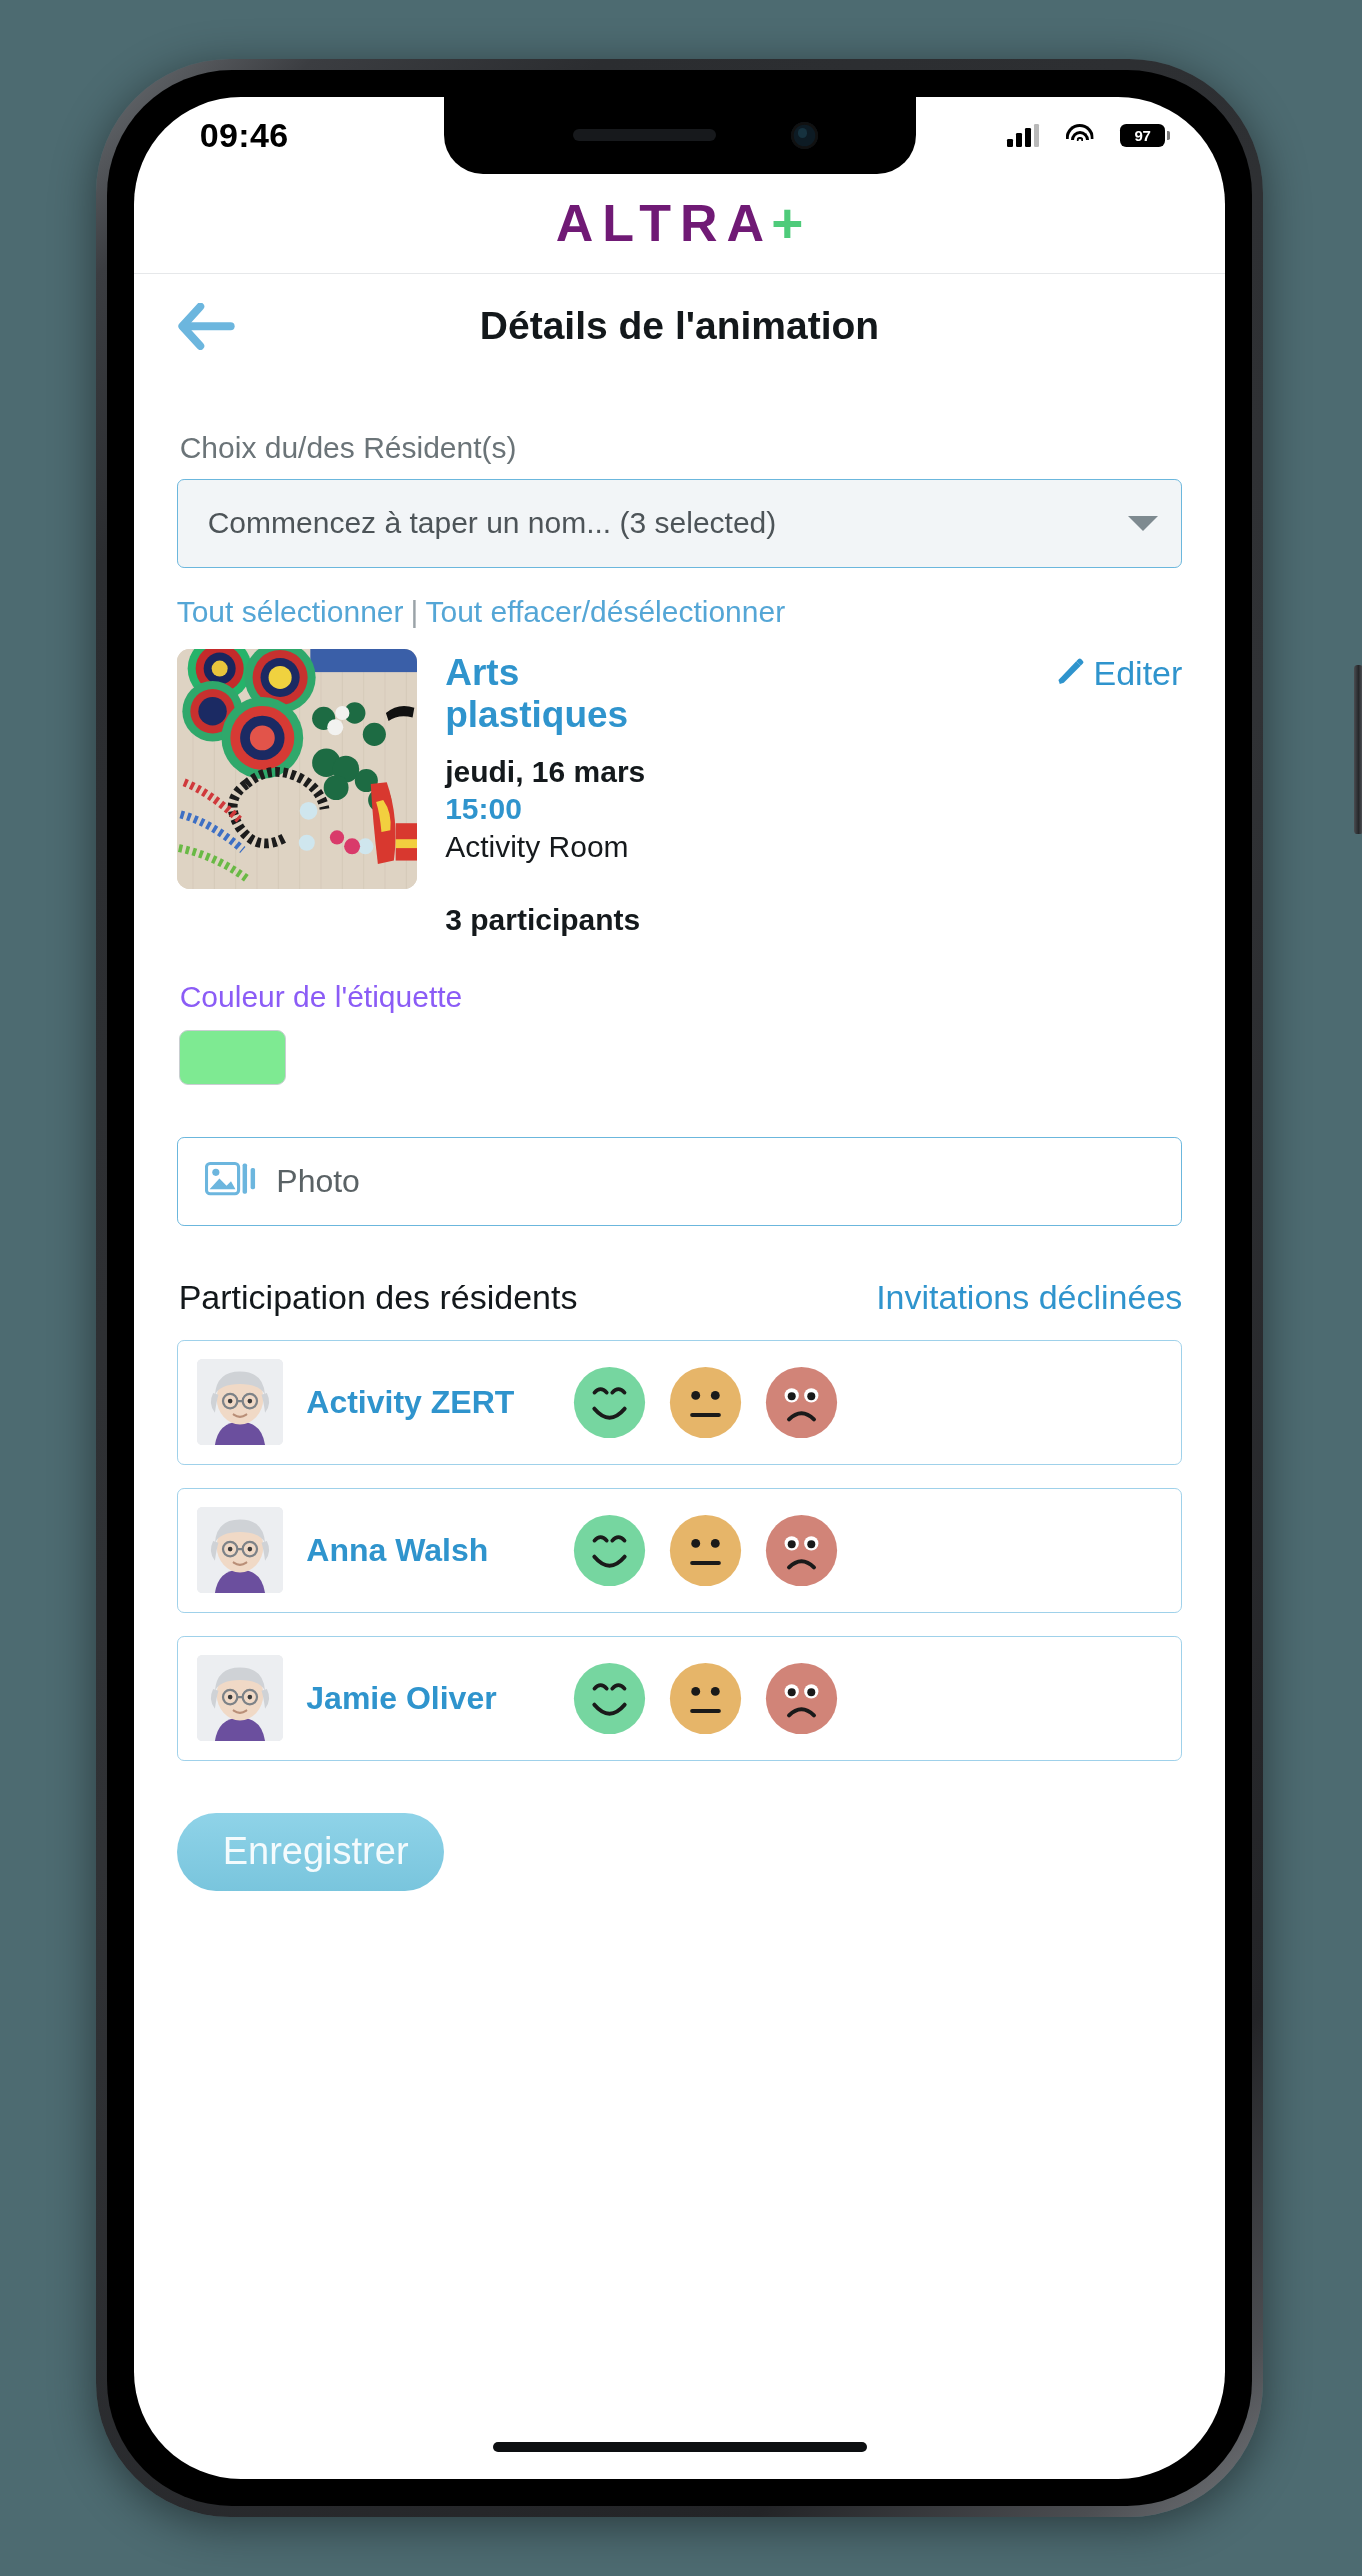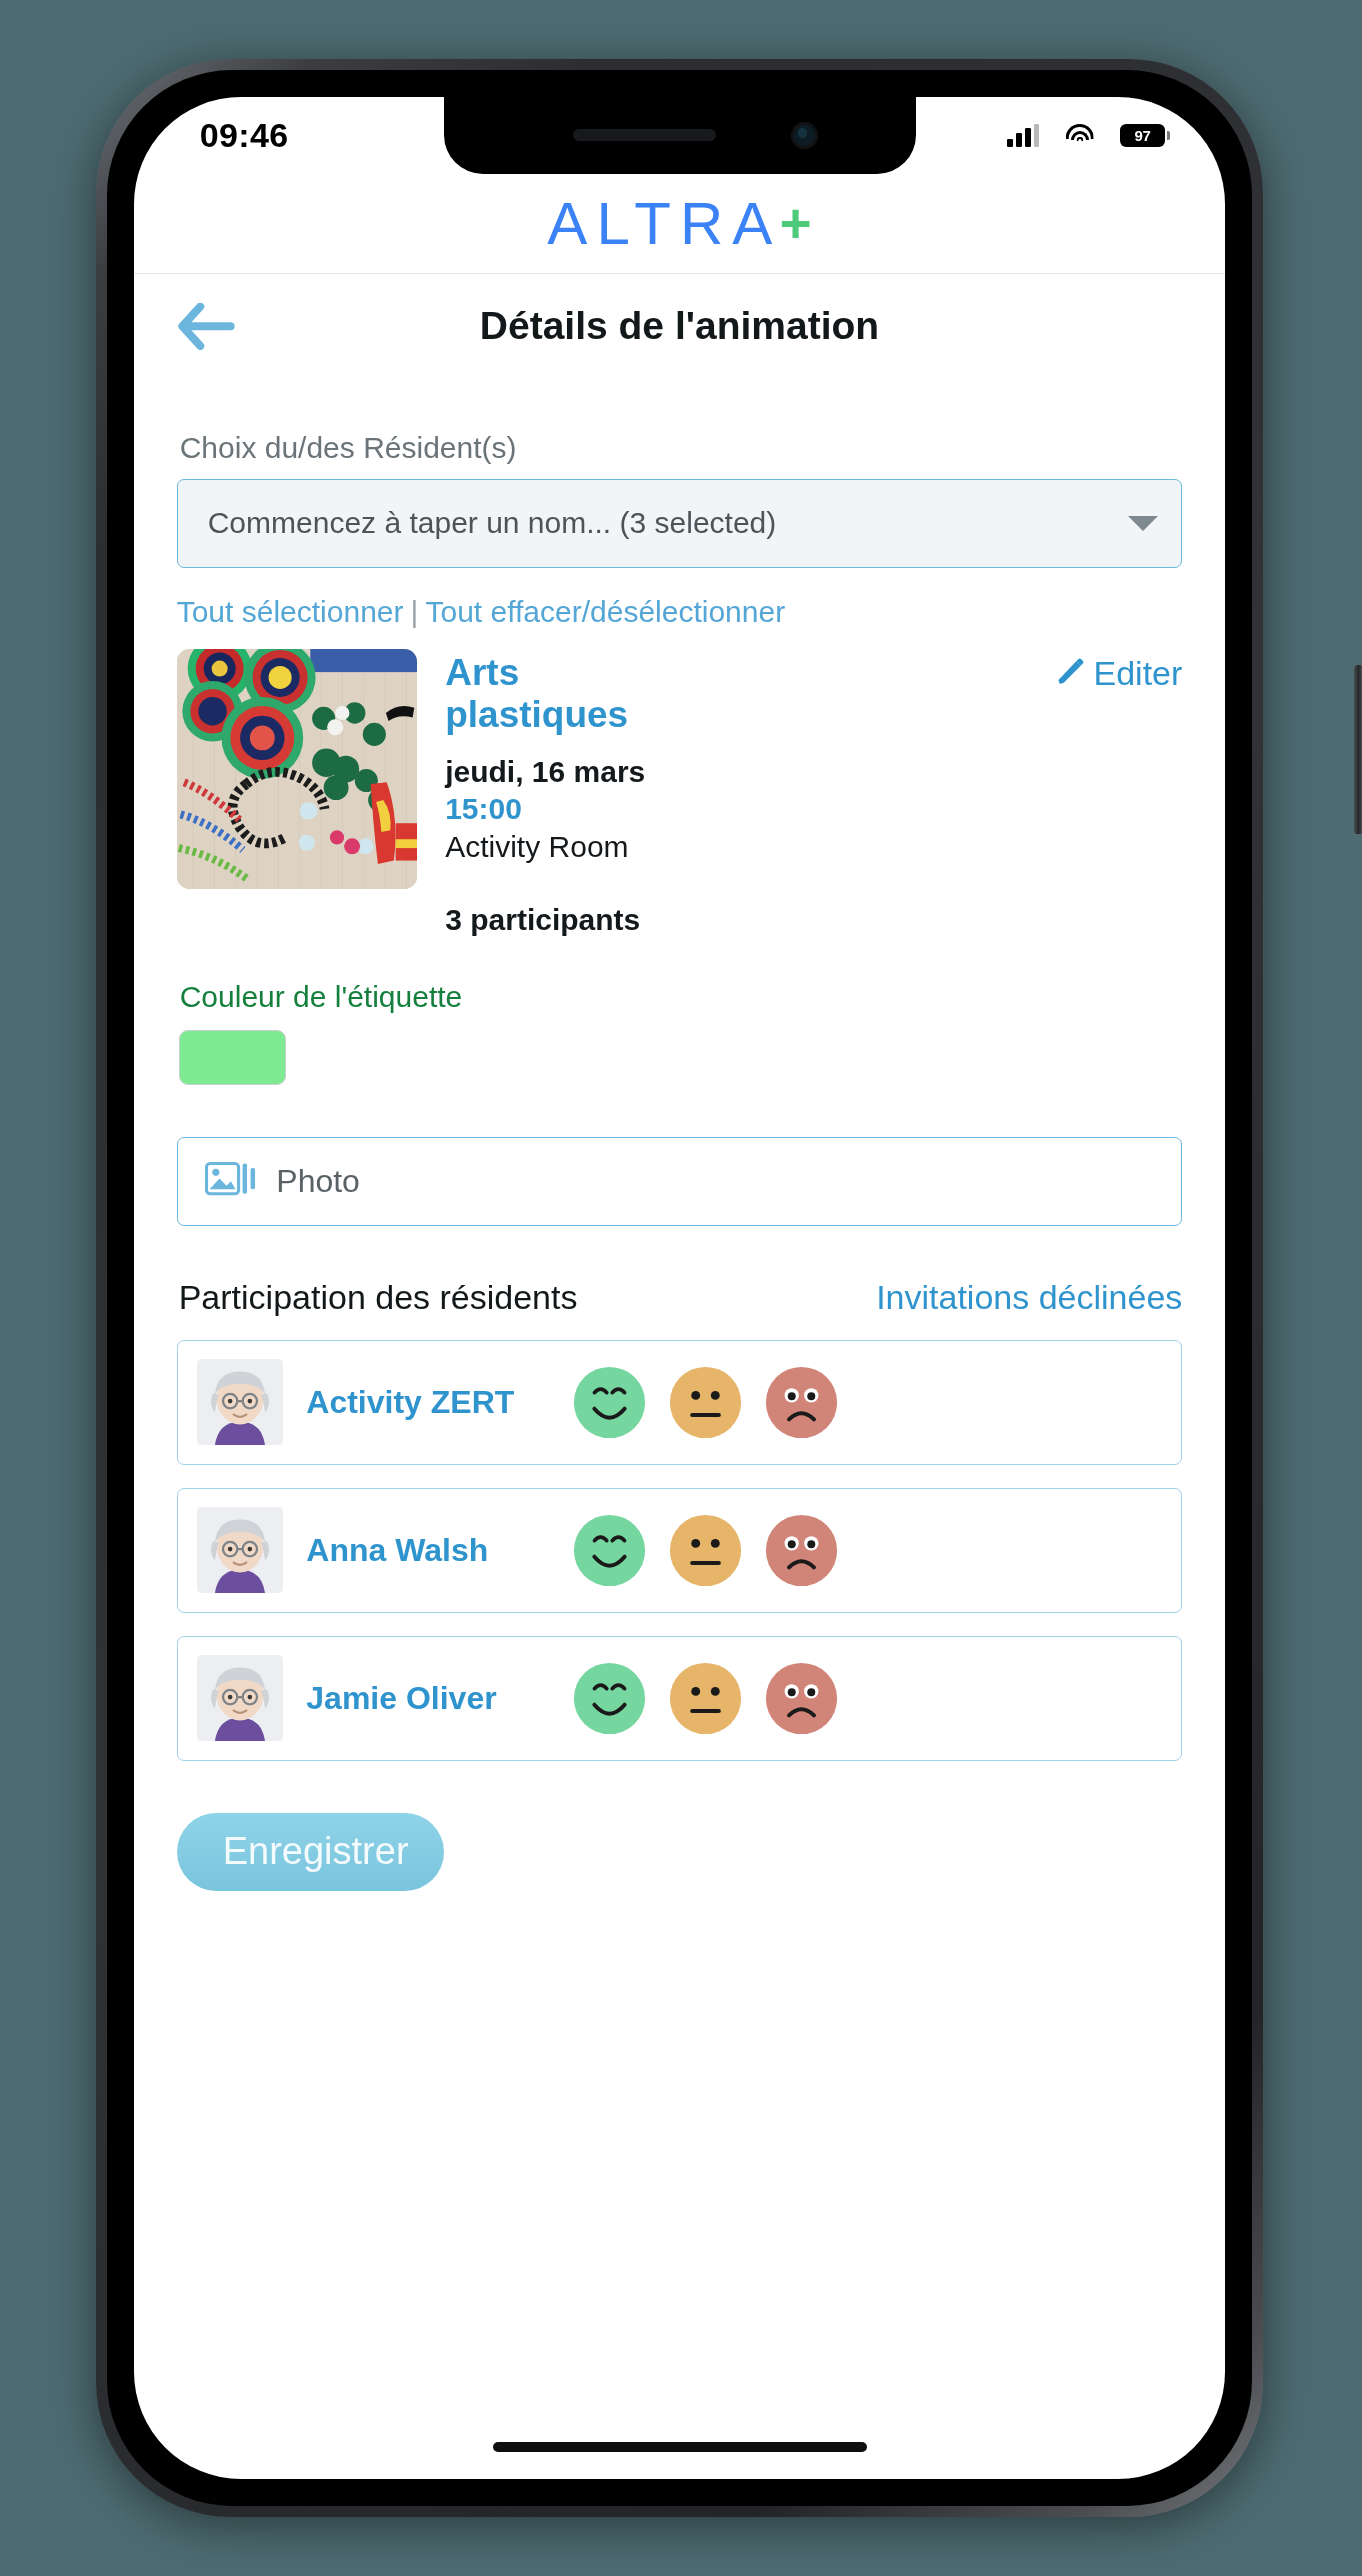--- a/index.html
+++ b/index.html
@@ -90,21 +90,21 @@
   }
   .batt-pct { color:#fff; font-size:15px; font-weight:700; letter-spacing:-0.3px; }
   .batt-cap { width:3.6px; height:9px; background:#7a7a7a; border-radius:0 1.8px 1.8px 0; margin-left:1.8px; }
 
   
   #brand-bar {
     height: 100px; display:flex; align-items:center; justify-content:center;
     border-bottom: 1.8px solid #e6e8ea;
   }
   #brand-word {
-    font-size: 60px; letter-spacing: 9px; color:#3b82f6; font-weight:400;
+    font-size: 52px; letter-spacing: 9px; color:#701a75; font-weight:700;
   }
   #brand-plus {
     font-size: 55px; color:#4ecb7a; font-weight:700; margin-left:-1.8px; line-height:1;
   }
 
   
   #page-header {
     height: 105px; display:flex; align-items:center; position:relative;
   }
   #back-arrow {
@@ -152,21 +152,21 @@
     position:absolute; right:0; top:5.3px;
     display:flex; align-items:center; gap:7.1px; cursor:pointer;
   }
   #edit-label { font-size:34px; color:#2f94cd; }
   #activity-date { font-size:30px; font-weight:700; color:#14191c; margin-top:19.6px; }
   #activity-time { font-size:30px; font-weight:700; color:#2f94cd; margin-top:3.6px; }
   #activity-place { font-size:30px; color:#15191c; margin-top:3.6px; }
   #activity-participants { font-size:30px; font-weight:700; color:#14191c; margin-top:39px; }
 
   
-  #color-label-title { font-size:30px; color:#15803d; padding: 43px 0 16px 46px; }
+  #color-label-title { font-size:30px; color:#8b5cf6; padding: 43px 0 16px 46px; }
   #color-swatch {
     margin-left:45px; width:107px; height:55px; border-radius:9px;
     background:#7eea92; border:1.8px solid #c9ced1; cursor:pointer;
   }
 
   
   #photo-field {
     margin: 52px 43px 0 43px; height:89px;
     border:1.8px solid #6bb7dd; border-radius:7.1px; background:#fff;
     display:flex; align-items:center; padding-left:27px; gap:19.6px; cursor:pointer;

